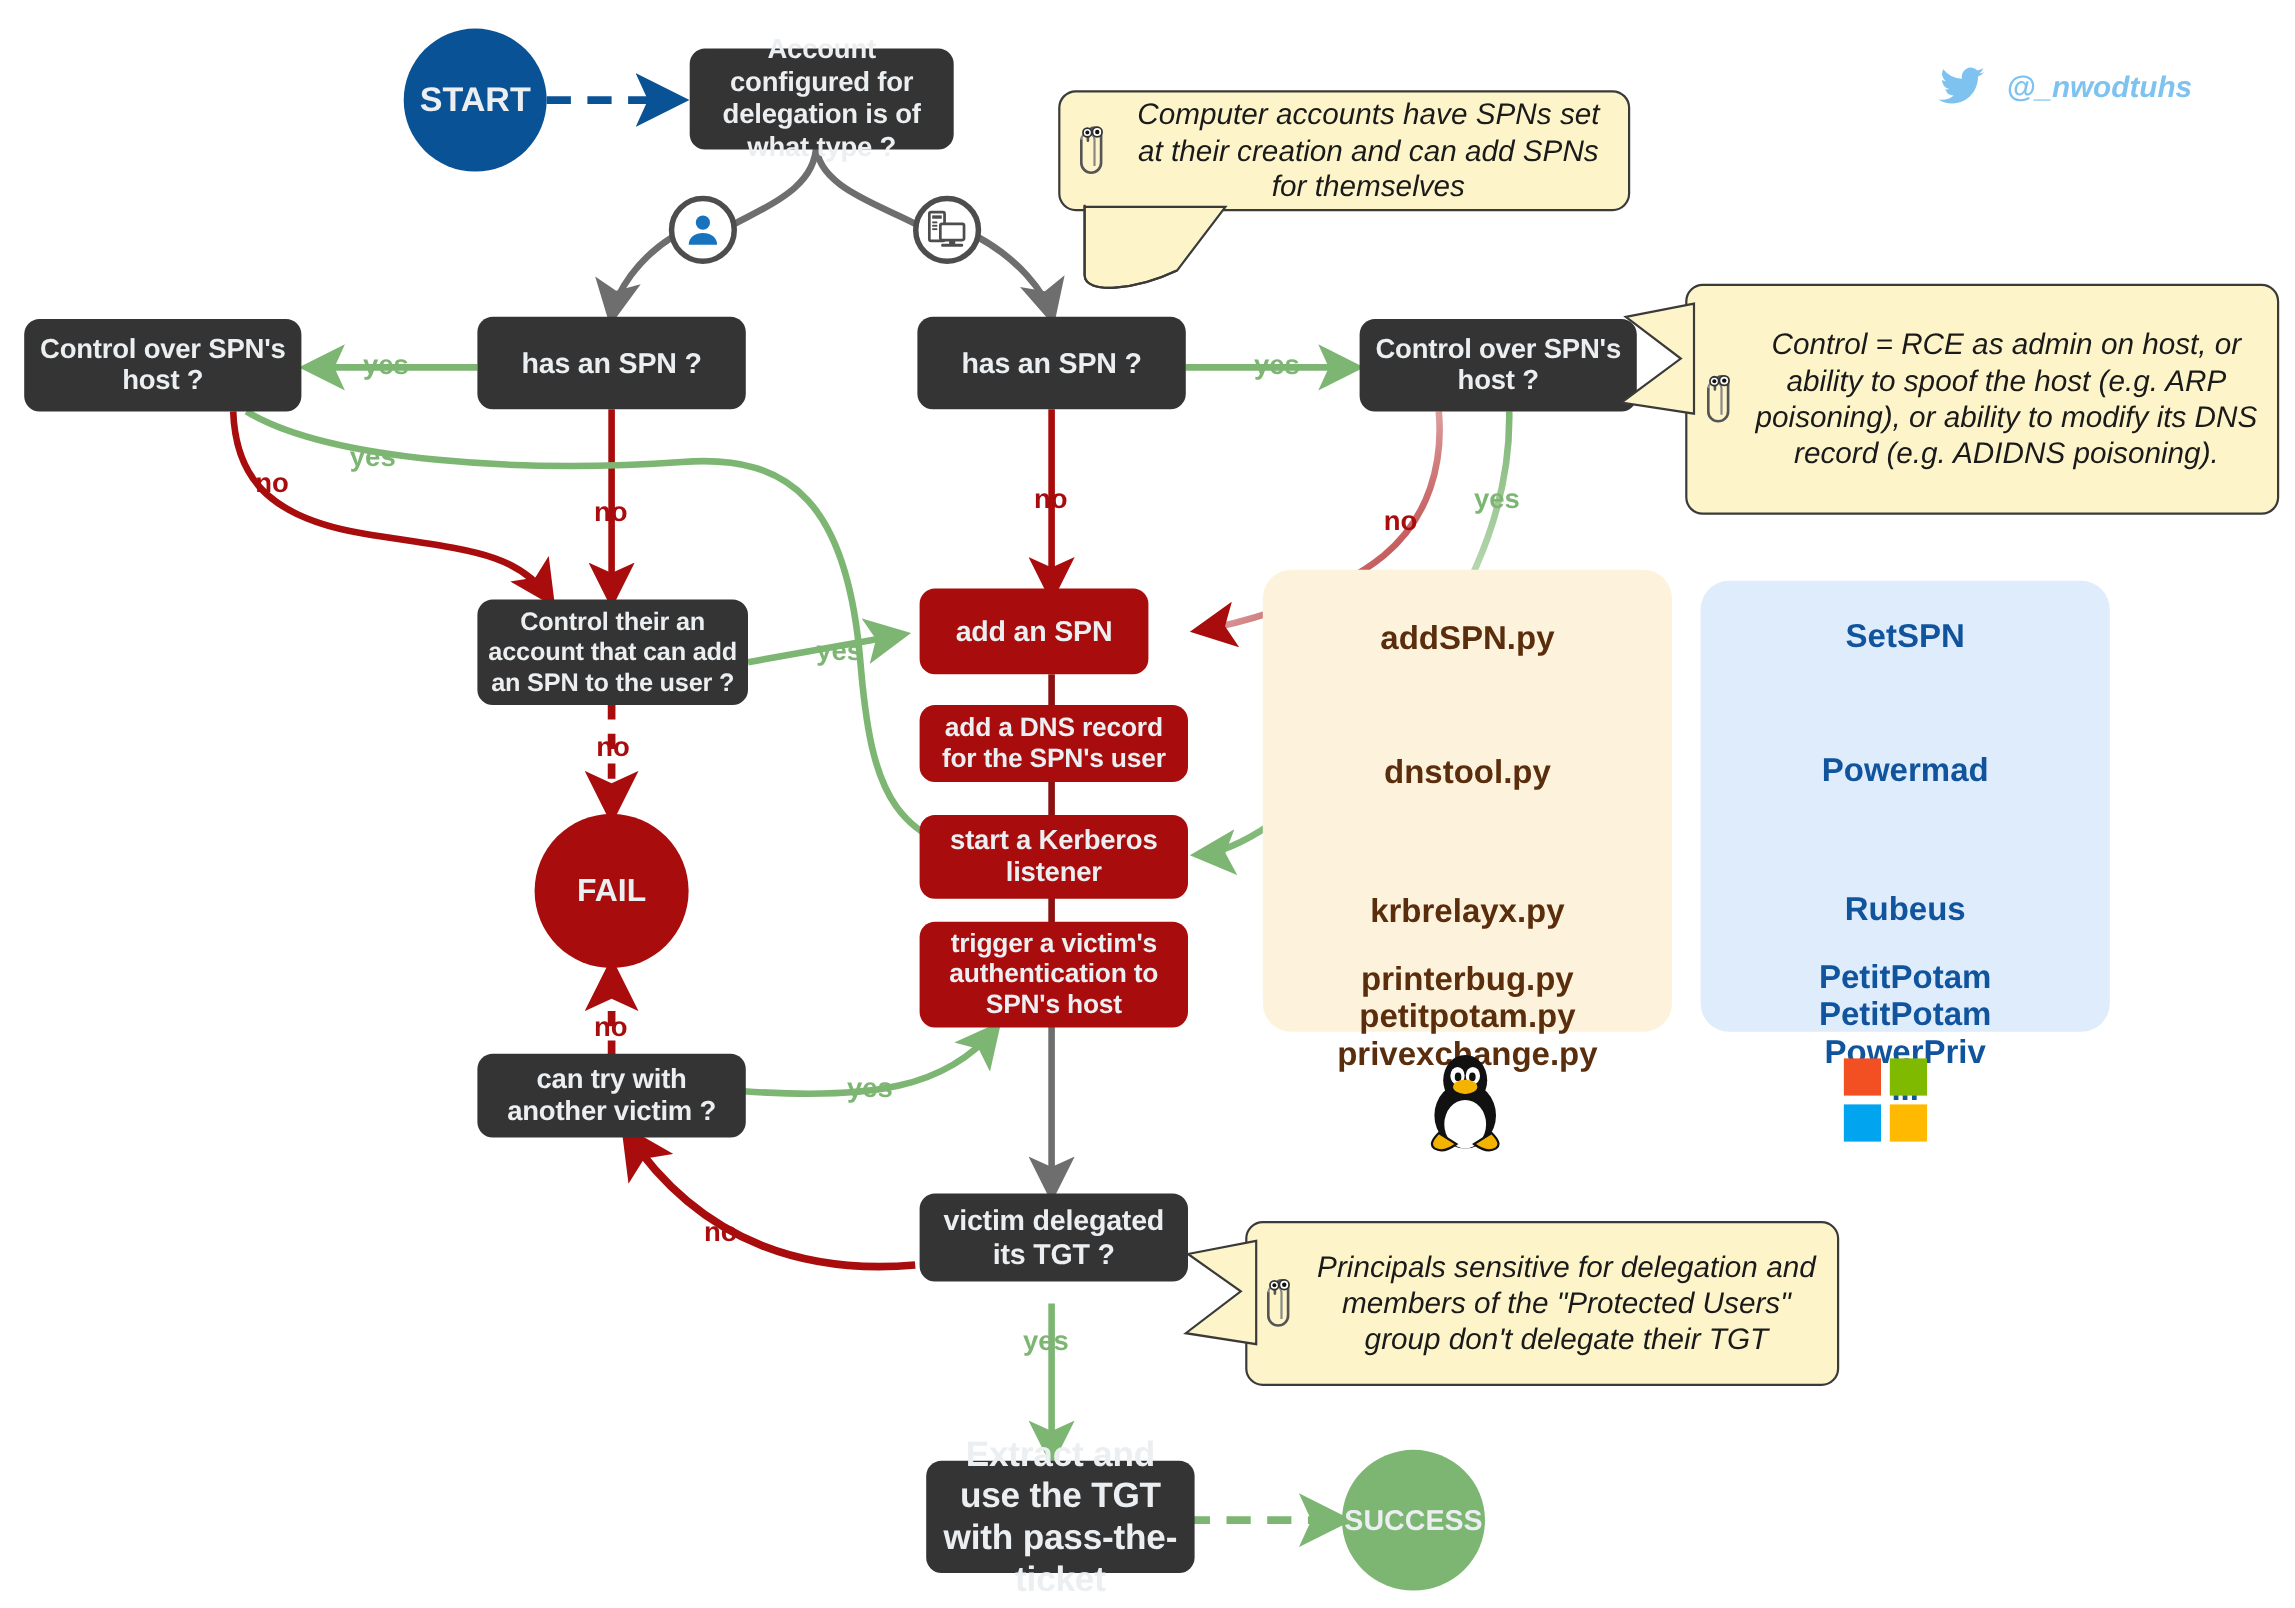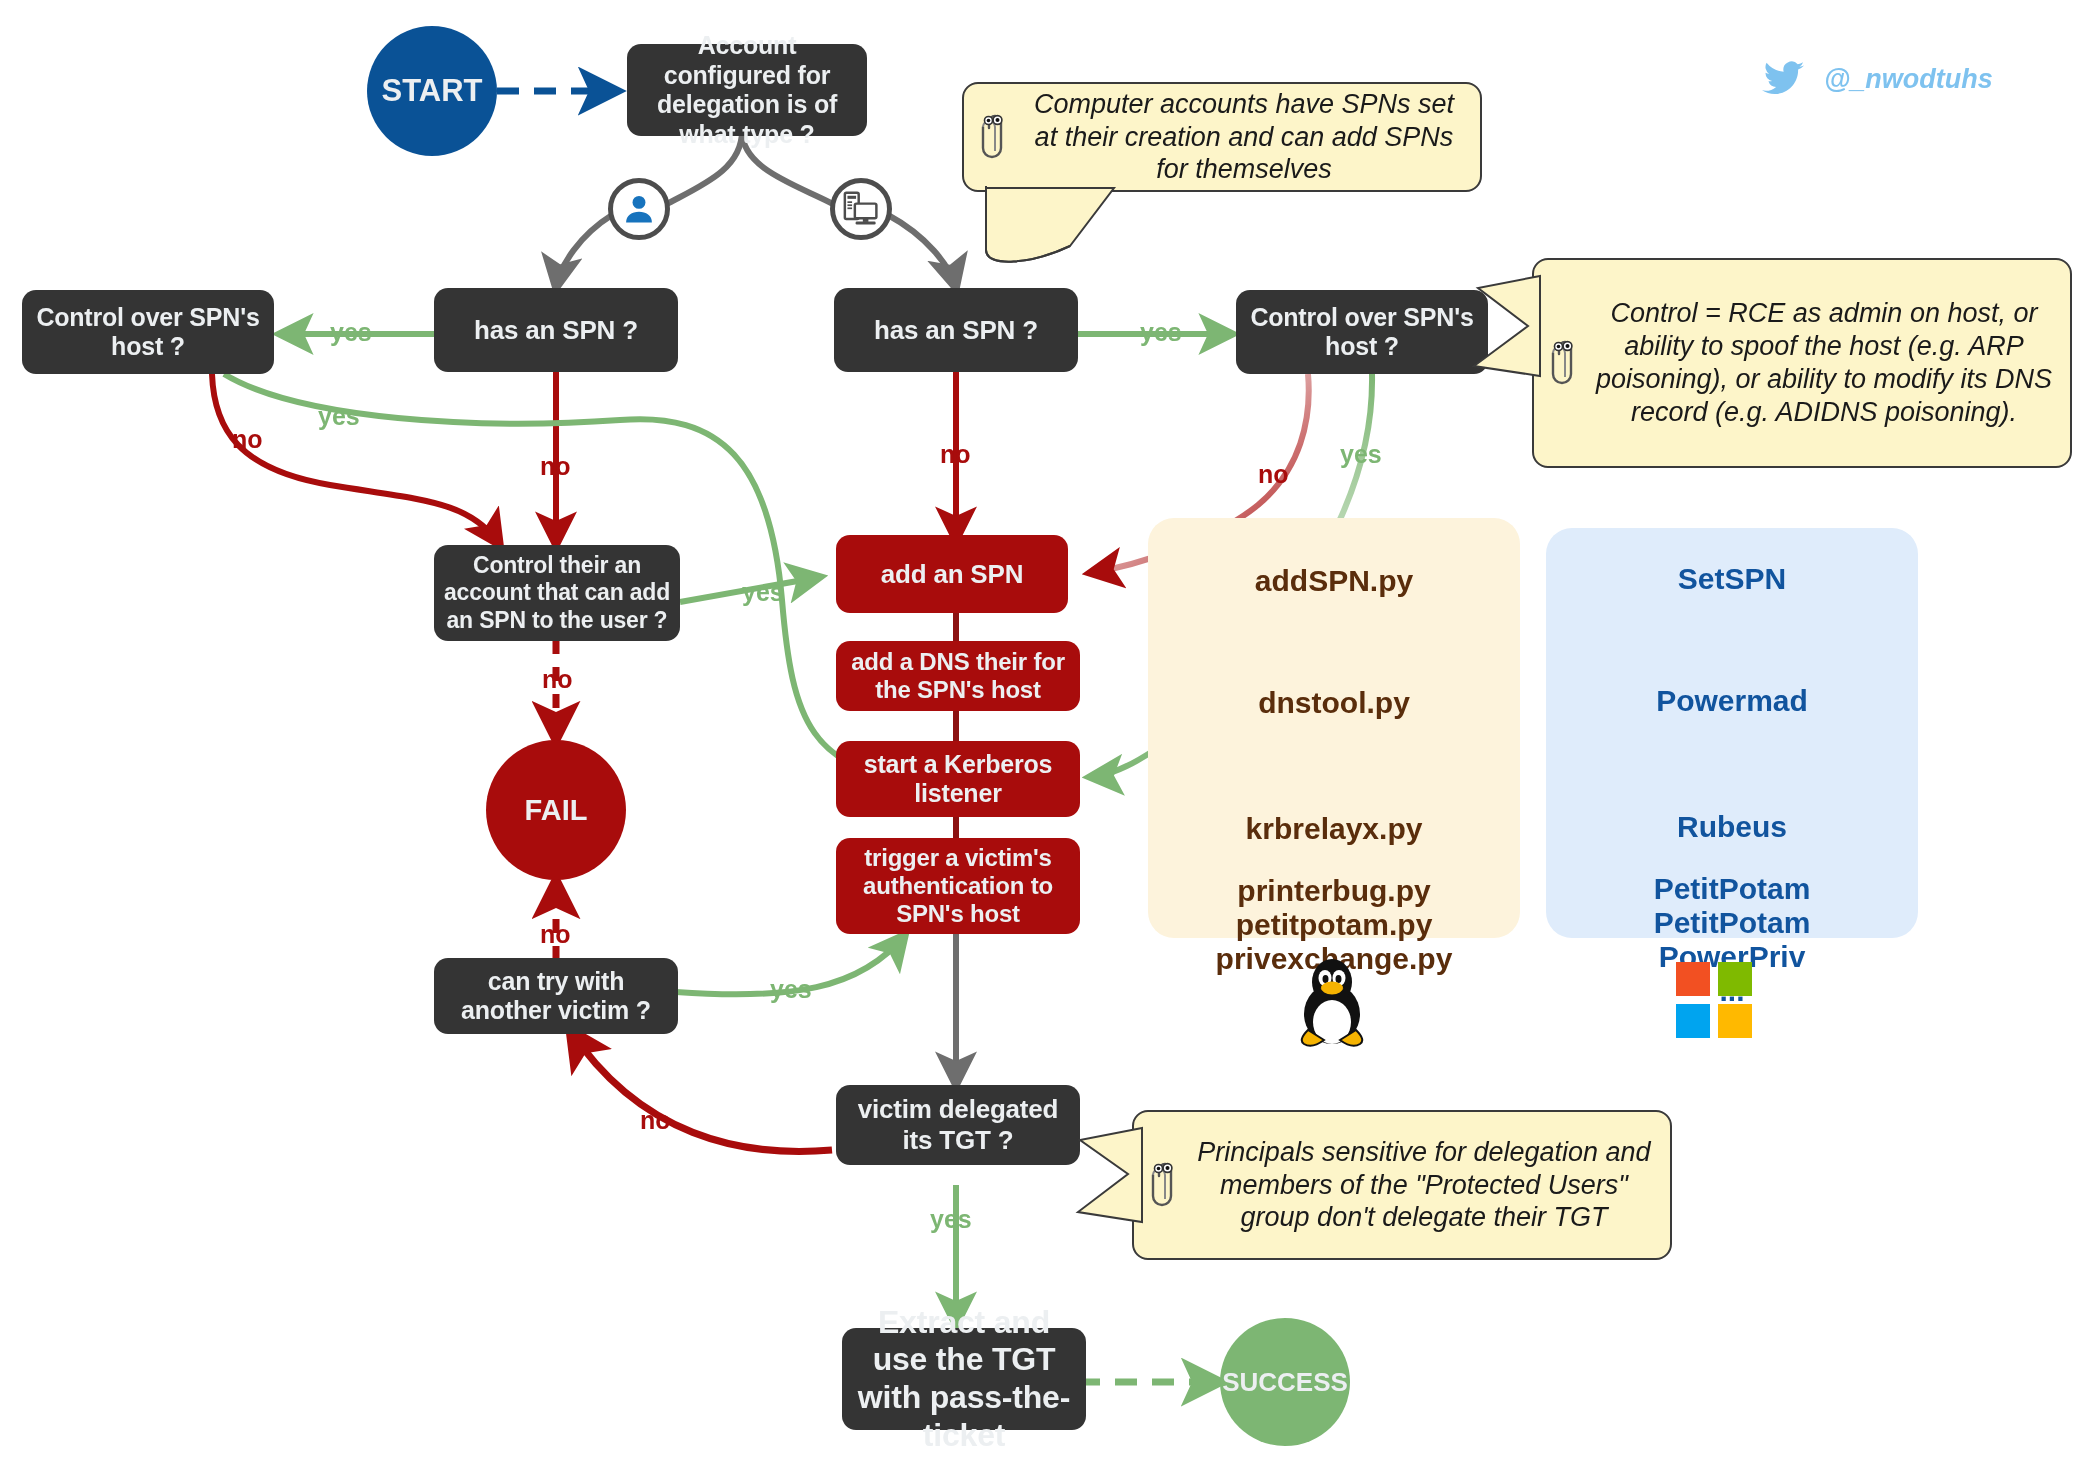--- a/index.html
+++ b/index.html
@@ -145,23 +145,23 @@
   <div class="node dark" style="left:434px;top:288px;width:244px;height:84px;font-size:26px;">has an SPN ?</div>
 
   <div class="node dark" style="left:834px;top:288px;width:244px;height:84px;font-size:26px;">has an SPN ?</div>
 
   <div class="node dark" style="left:22px;top:290px;width:252px;height:84px;font-size:25px;padding:0 8px;">Control over SPN's host ?</div>
 
   <div class="node dark" style="left:1236px;top:290px;width:252px;height:84px;font-size:25px;padding:0 8px;">Control over SPN's host ?</div>
 
   <div class="node dark" style="left:434px;top:545px;width:246px;height:96px;font-size:23px;padding:0 8px;">Control their an account that can add an SPN to the user ?</div>
 
-  <div class="node red" style="left:836px;top:535px;width:232px;height:78px;font-size:26px;">add an SPN</div>
-
-  <div class="node red" style="left:836px;top:641px;width:244px;height:70px;font-size:24px;padding:0 6px;">add a DNS their for the SPN's host</div>
+  <div class="node red" style="left:836px;top:535px;width:208px;height:78px;font-size:26px;">add an SPN</div>
+
+  <div class="node red" style="left:836px;top:641px;width:244px;height:70px;font-size:24px;padding:0 6px;">add a DNS record for the SPN's user</div>
 
   <div class="node red" style="left:836px;top:741px;width:244px;height:76px;font-size:25px;padding:0 6px;">start a Kerberos listener</div>
 
   <div class="node red" style="left:836px;top:838px;width:244px;height:96px;font-size:24px;padding:0 6px;">trigger a victim's authentication to SPN's host</div>
 
   <div class="node dark" style="left:434px;top:958px;width:244px;height:76px;font-size:25px;padding:0 6px;">can try with another victim ?</div>
 
   <div class="node dark" style="left:836px;top:1085px;width:244px;height:80px;font-size:26px;padding:0 6px;">victim delegated its TGT ?</div>
 
   <div class="node dark" style="left:842px;top:1328px;width:244px;height:102px;font-size:32px;padding:0 6px;">Extract and use the TGT with pass-the-ticket</div>

